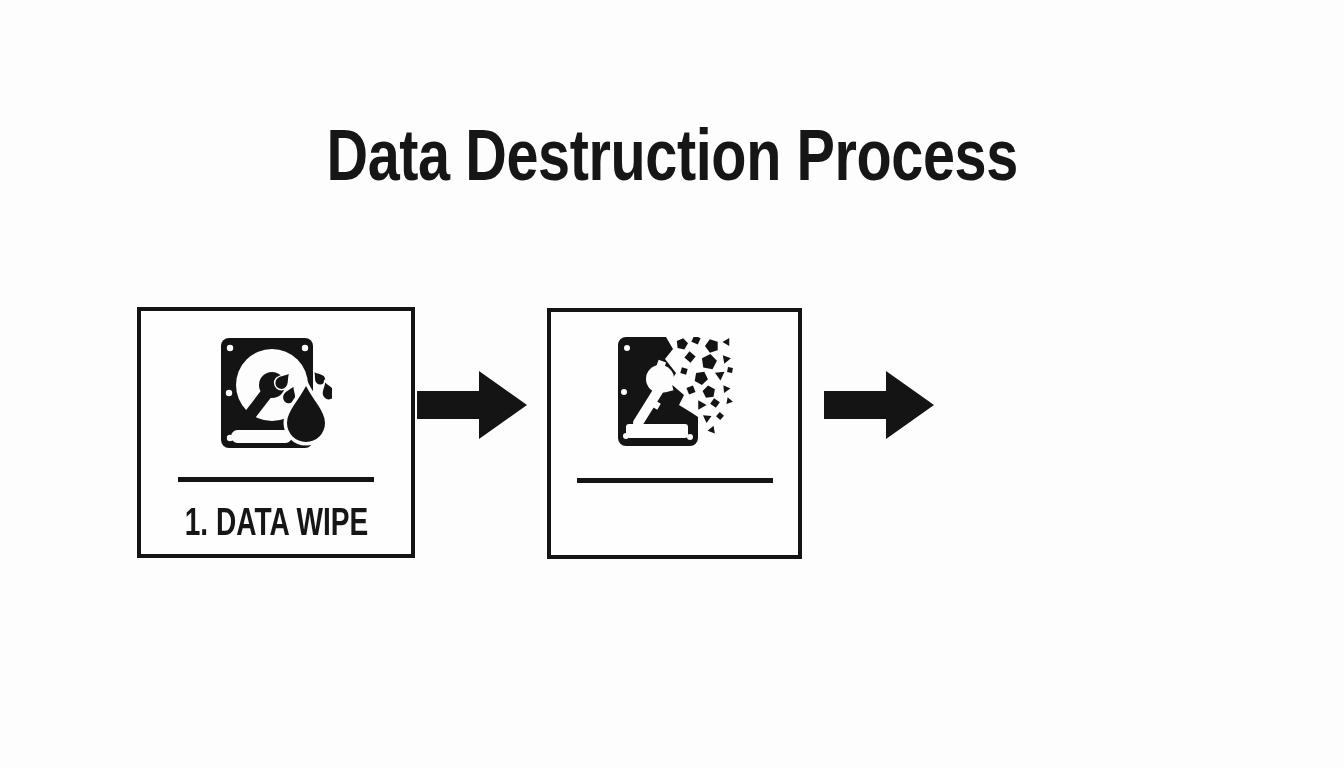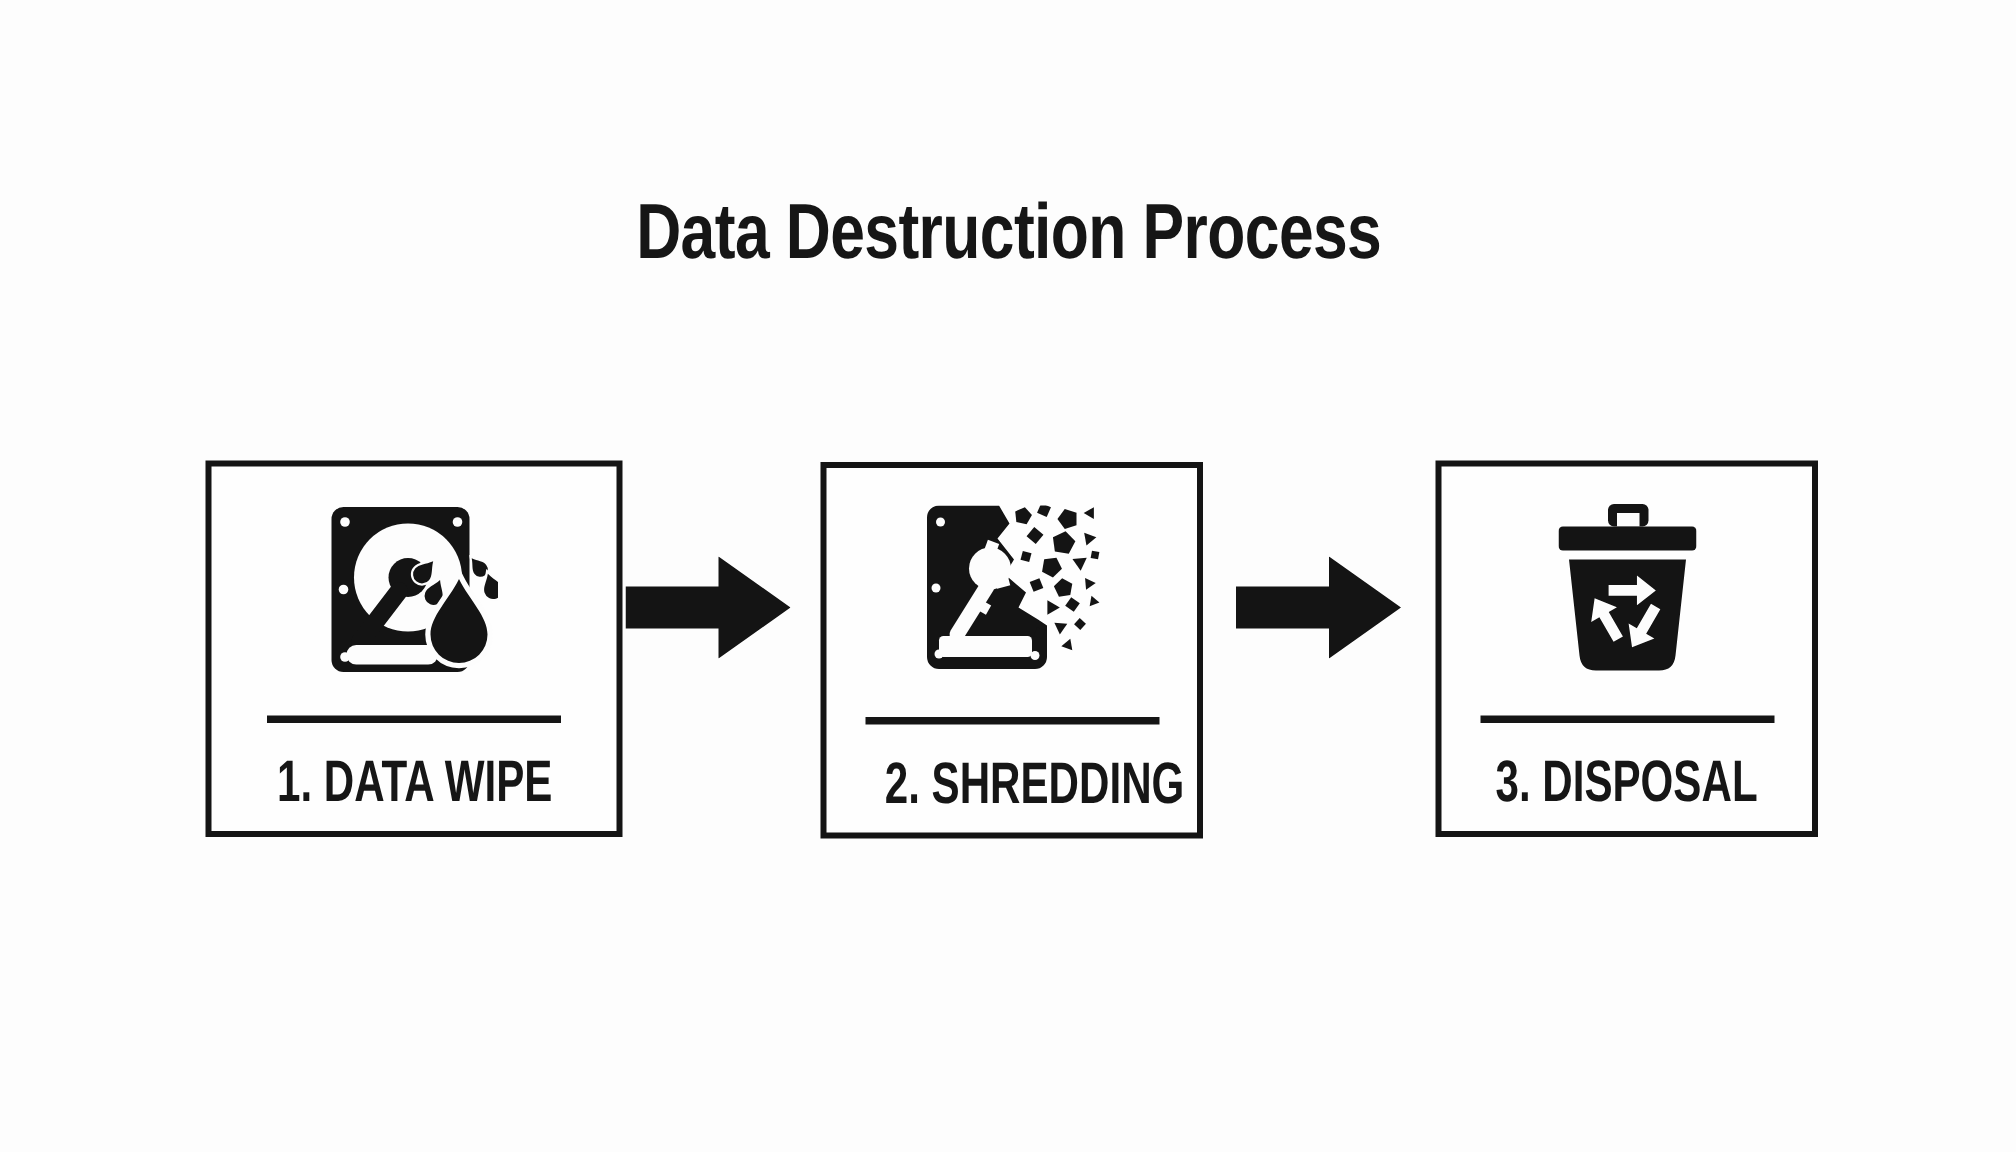--- a/index.html
+++ b/index.html
@@ -7,21 +7,21 @@
     width:1344px;height:768px;overflow:hidden;
     background:#fdfdfd;
     font-family:"Liberation Sans","DejaVu Sans",sans-serif;
     color:#161616;
     position:relative;
   }
   .canvas{position:absolute;inset:0;}
   .title{
     position:absolute;top:124px;left:0;right:0;
     margin:0;text-align:center;
-    font-size:52px;line-height:62px;font-weight:700;
+    font-size:72px;line-height:62px;font-weight:700;
   }
   .cond-title{
     display:inline-block;white-space:nowrap;
     transform:scaleX(0.80);transform-origin:center;
     letter-spacing:-0.5px;
   }
   .step{
     position:absolute;width:247px;height:243px;
     border:4px solid #141414;background:#fefefe;
   }
@@ -132,44 +132,22 @@
           <rect x="-3.5" y="-3.5" width="7" height="7" transform="translate(99,66) rotate(35)"></rect>
           <polygon points="0,-4 3.5,2 -3.5,2" transform="translate(113,64) rotate(100)"></polygon>
           <rect x="-3" y="-3" width="6" height="6" transform="translate(77,85) rotate(18)"></rect>
           <polygon points="0,-5 4.3,2.5 -4.3,2.5" transform="translate(91,81) rotate(-55)"></polygon>
           <rect x="-2.8" y="-2.8" width="5.6" height="5.6" transform="translate(104,79) rotate(42)"></rect>
           <polygon points="0,-4.5 3.9,2.3 -3.9,2.3" transform="translate(96,93) rotate(20)"></polygon>
         </g>
       </svg>
     </div>
     <div class="sep"></div>
-    <div class="step-label"><span class="cond-label">2. SHREDDING</span></div>
   </section>
 
   <div class="arrow arrow-2">
     <svg width="110" height="68" viewBox="0 0 110 68">
       <polygon points="0,20 62,20 62,0 110,34 62,68 62,48 0,48" fill="#141414"></polygon>
     </svg>
   </div>
 
-  <section class="step step-3">
-    <div class="icon-wrap">
-      <svg width="92" height="112" viewBox="0 0 92 112">
-
-        <rect x="33" y="0" width="27" height="15" rx="4" fill="#141414"></rect>
-        <rect x="39" y="6" width="15" height="9" fill="#fdfdfd"></rect>
-
-        <rect x="0" y="15" width="92" height="16" rx="3" fill="#141414"></rect>
-
-        <path d="M7,37 H85 L78,101 Q77,111 67,111 H25 Q15,111 14,101 Z" fill="#141414"></path>
-
-        <g transform="translate(46,72) scale(0.9)" fill="#fdfdfd">
-          <path d="M-14,-20 L7,-20 L7,-27 L21,-16 L7,-5 L7,-12 L-14,-12 Z"></path>
-          <path d="M-14,-20 L7,-20 L7,-27 L21,-16 L7,-5 L7,-12 L-14,-12 Z" transform="rotate(120)"></path>
-          <path d="M-14,-20 L7,-20 L7,-27 L21,-16 L7,-5 L7,-12 L-14,-12 Z" transform="rotate(240)"></path>
-        </g>
-      </svg>
-    </div>
-    <div class="sep"></div>
-    <div class="step-label"><span class="cond-label">3. DISPOSAL</span></div>
-  </section>
 
 </div>
 
 </body></html>

